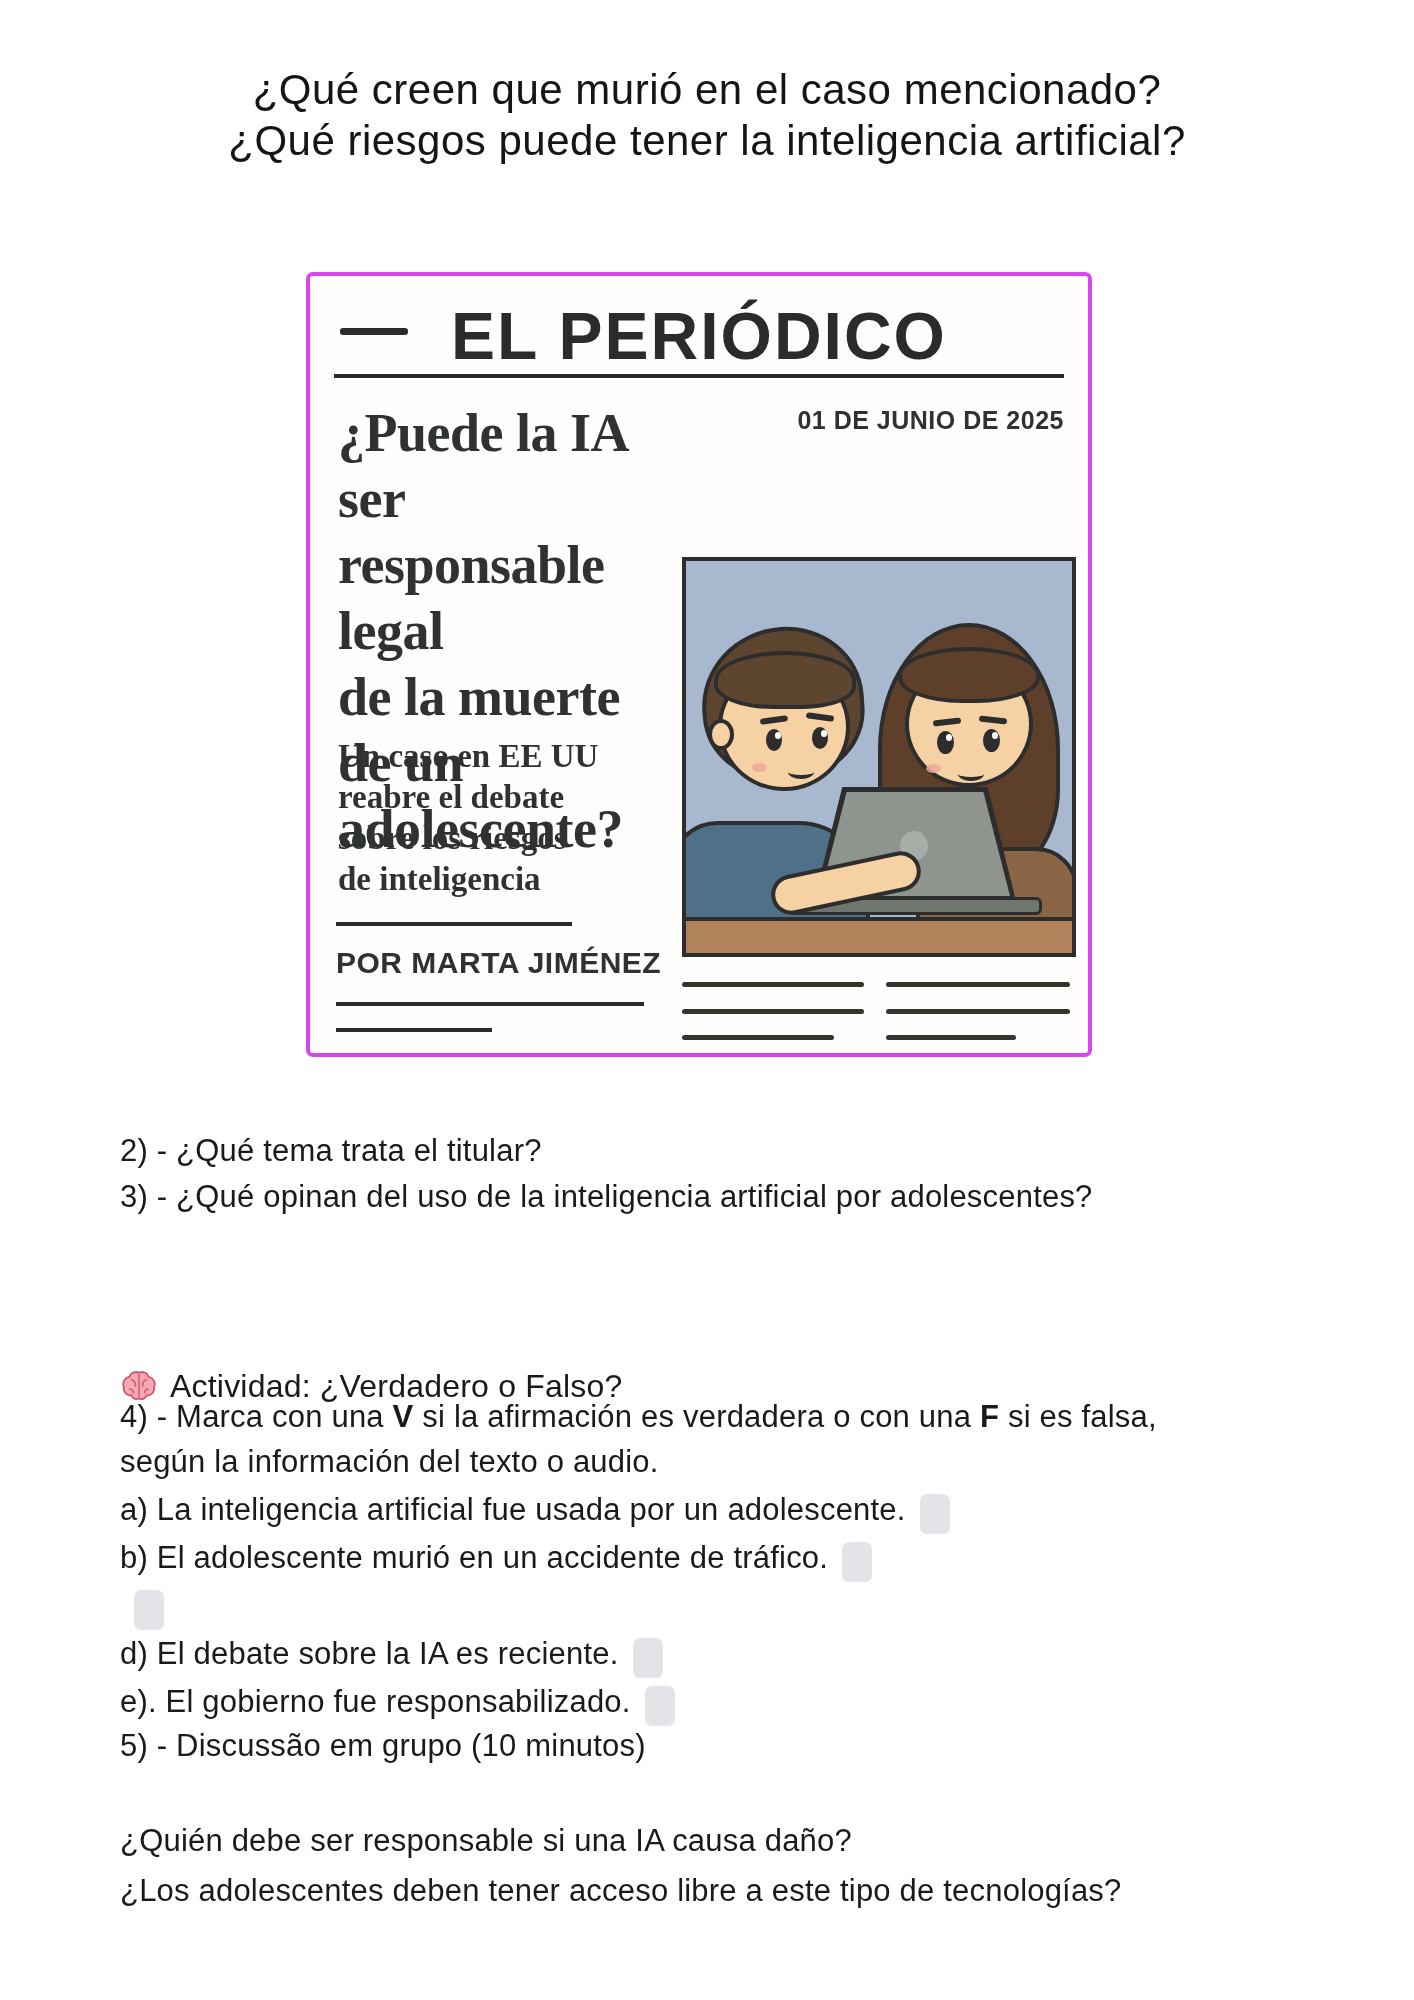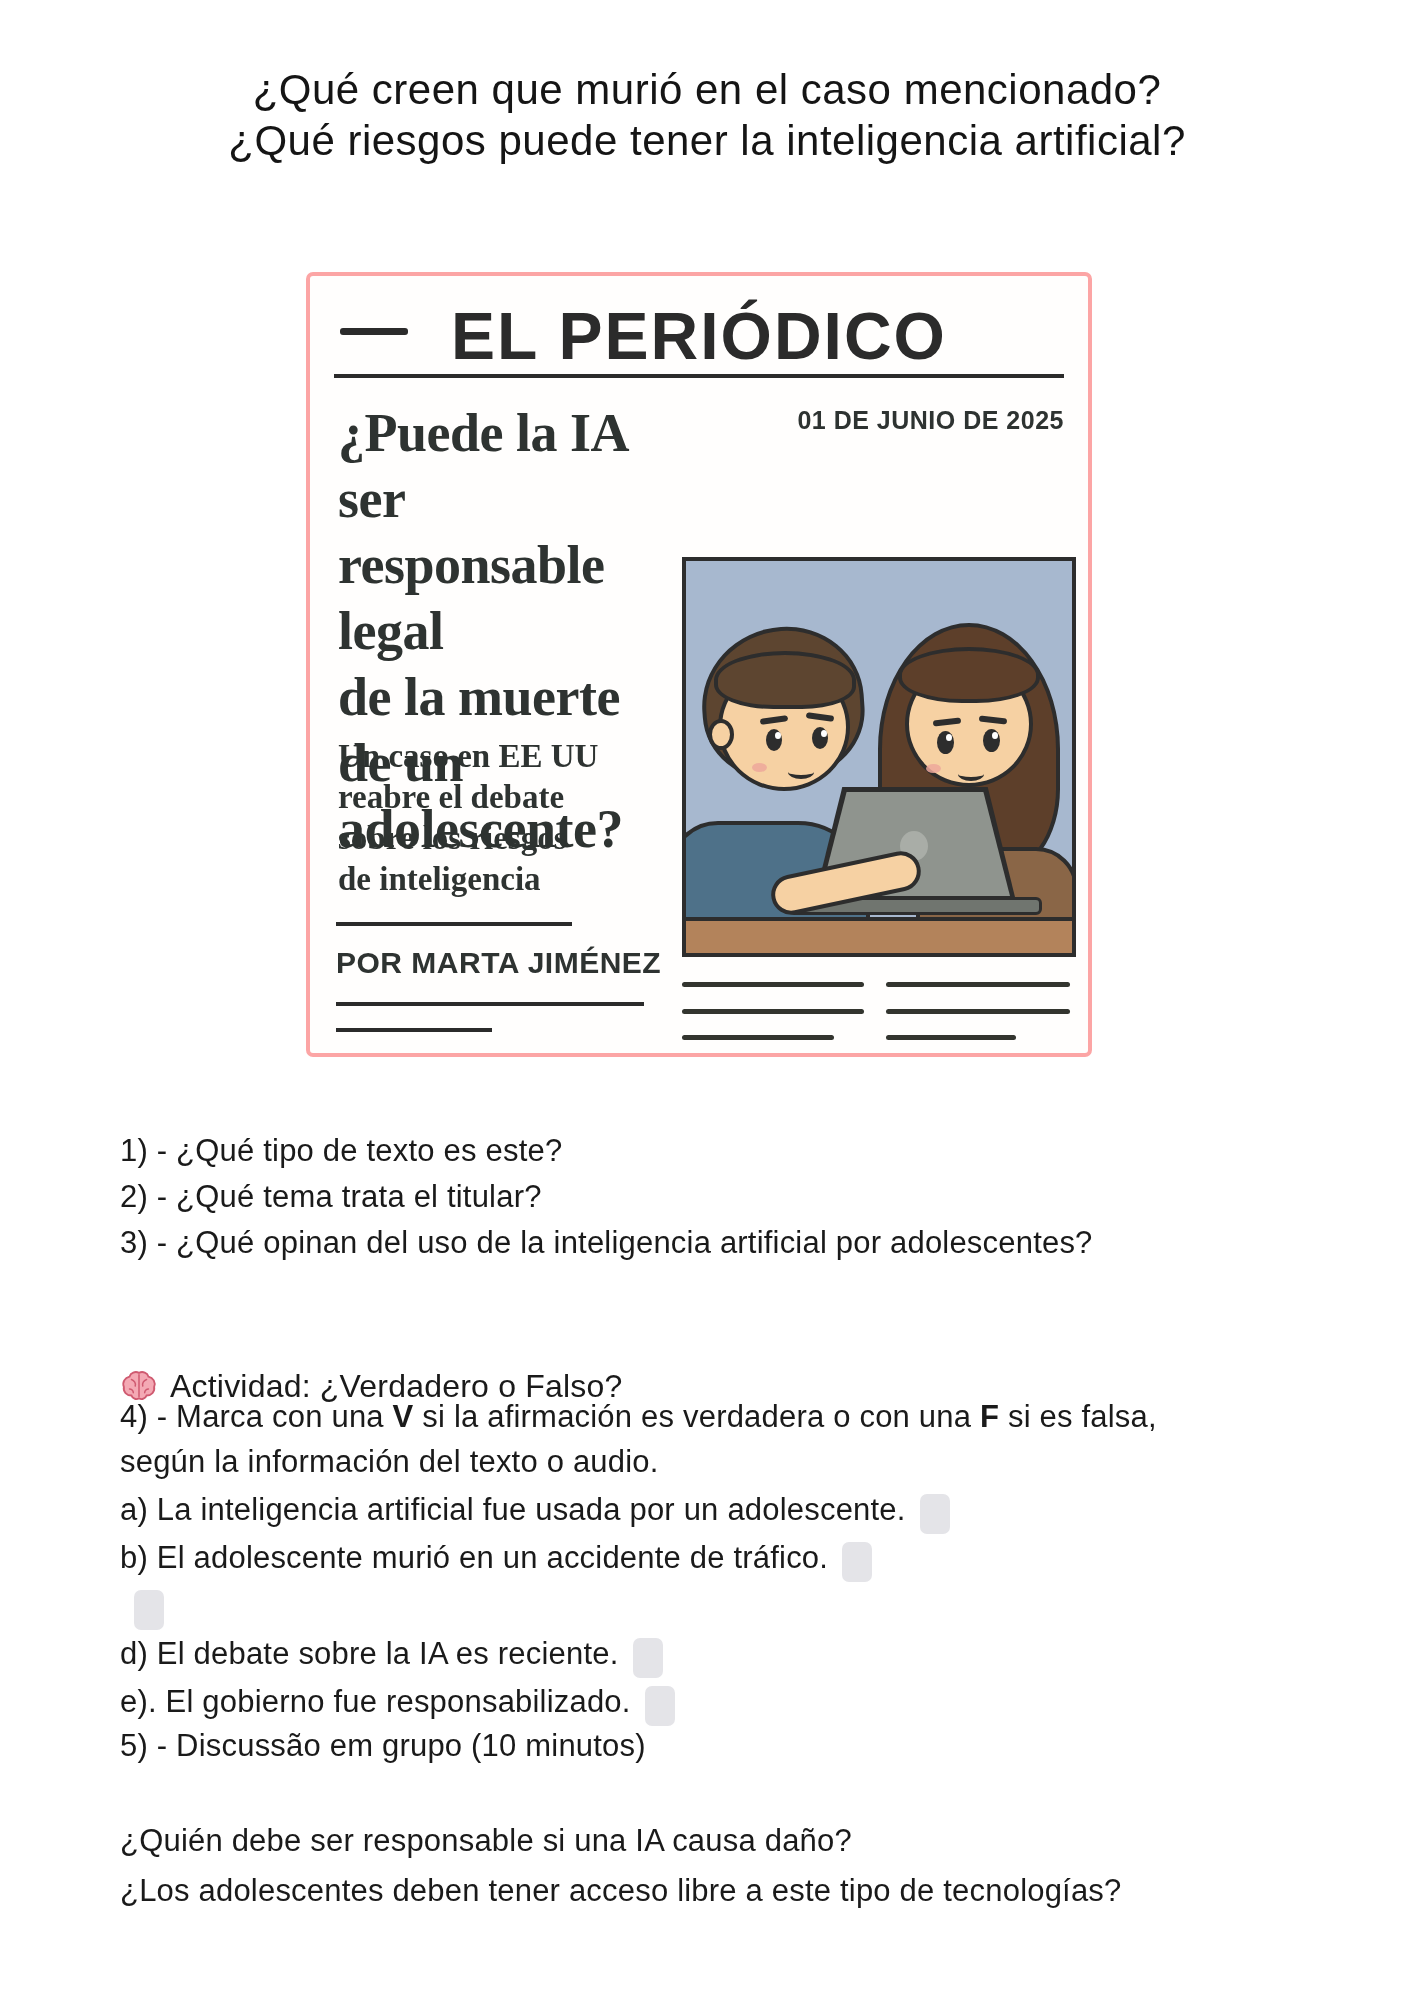--- a/index.html
+++ b/index.html
@@ -5,21 +5,21 @@
   html,body{margin:0;padding:0;background:#ffffff;}
   .page{position:relative;width:1414px;height:2000px;background:#ffffff;overflow:hidden;
         font-family:"Liberation Sans",sans-serif;color:#161616;}
 
   
   .ws-title{position:absolute;top:64px;left:0;width:1414px;text-align:center;
             font-size:42px;line-height:51px;font-weight:300;letter-spacing:.5px;color:#151515;}
 
   
   .paper{position:absolute;left:306px;top:272px;width:786px;height:785px;background:#fffefd;
-         border:4px solid #fca5a5;border-radius:7px;box-sizing:border-box;}
+         border:4px solid #d946ef;border-radius:7px;box-sizing:border-box;}
   .masthead{position:absolute;left:0;top:22px;width:100%;text-align:center;
             font-weight:700;font-size:66px;letter-spacing:2px;color:#2b2b2b;
             font-family:"Liberation Sans",sans-serif;}
   .masthead-dash{position:absolute;left:30px;top:52px;width:68px;height:7px;background:#2b2b2b;border-radius:3px;}
   .masthead-rule{position:absolute;left:24px;top:98px;width:730px;height:4px;background:#2b2b2b;}
   .np-date{position:absolute;right:24px;top:130px;font-weight:700;font-size:25px;letter-spacing:.5px;color:#2e3331;}
   .headline{position:absolute;left:28px;top:124px;width:360px;
             font-family:"Liberation Serif",serif;font-weight:700;font-size:54px;line-height:66px;
             letter-spacing:-.5px;color:#2e3331;}
   .subheadline{position:absolute;left:28px;top:460px;width:330px;
@@ -157,21 +157,20 @@
 
     <div class="ph" style="left:372px;top:706px;width:182px;"></div>
     <div class="ph" style="left:372px;top:733px;width:182px;"></div>
     <div class="ph" style="left:372px;top:759px;width:152px;"></div>
     <div class="ph" style="left:576px;top:706px;width:184px;"></div>
     <div class="ph" style="left:576px;top:733px;width:184px;"></div>
     <div class="ph" style="left:576px;top:759px;width:130px;"></div>
   </div>
 
   <div class="blk q-list">
-    <div>1) - ¿Qué tipo de texto es este?</div>
     <div>2) - ¿Qué tema trata el titular?</div>
     <div>3) - ¿Qué opinan del uso de la inteligencia artificial por adolescentes?</div>
   </div>
 
   <div class="blk activity">
     <span style="display:inline-flex;">
       <svg width="38" height="34" viewBox="0 0 40 36">
         <path d="M20 3c-4-2-9 0-10 4-5 1-8 6-6 11-1 5 3 9 8 9 1 3 5 5 8 3 3 2 7 0 8-3 5 0 9-4 8-9 2-5-1-10-6-11-1-4-6-6-10-4z" fill="#f4a9b4" stroke="#cf5a70" stroke-width="2"></path>
         <path d="M20 5v23M12 10c3 1 5 4 4 7M28 10c-3 1-5 4-4 7M10 20c2 0 4 2 4 4M30 20c-2 0-4 2-4 4" fill="none" stroke="#cf5a70" stroke-width="1.6" stroke-linecap="round"></path>
       </svg>

